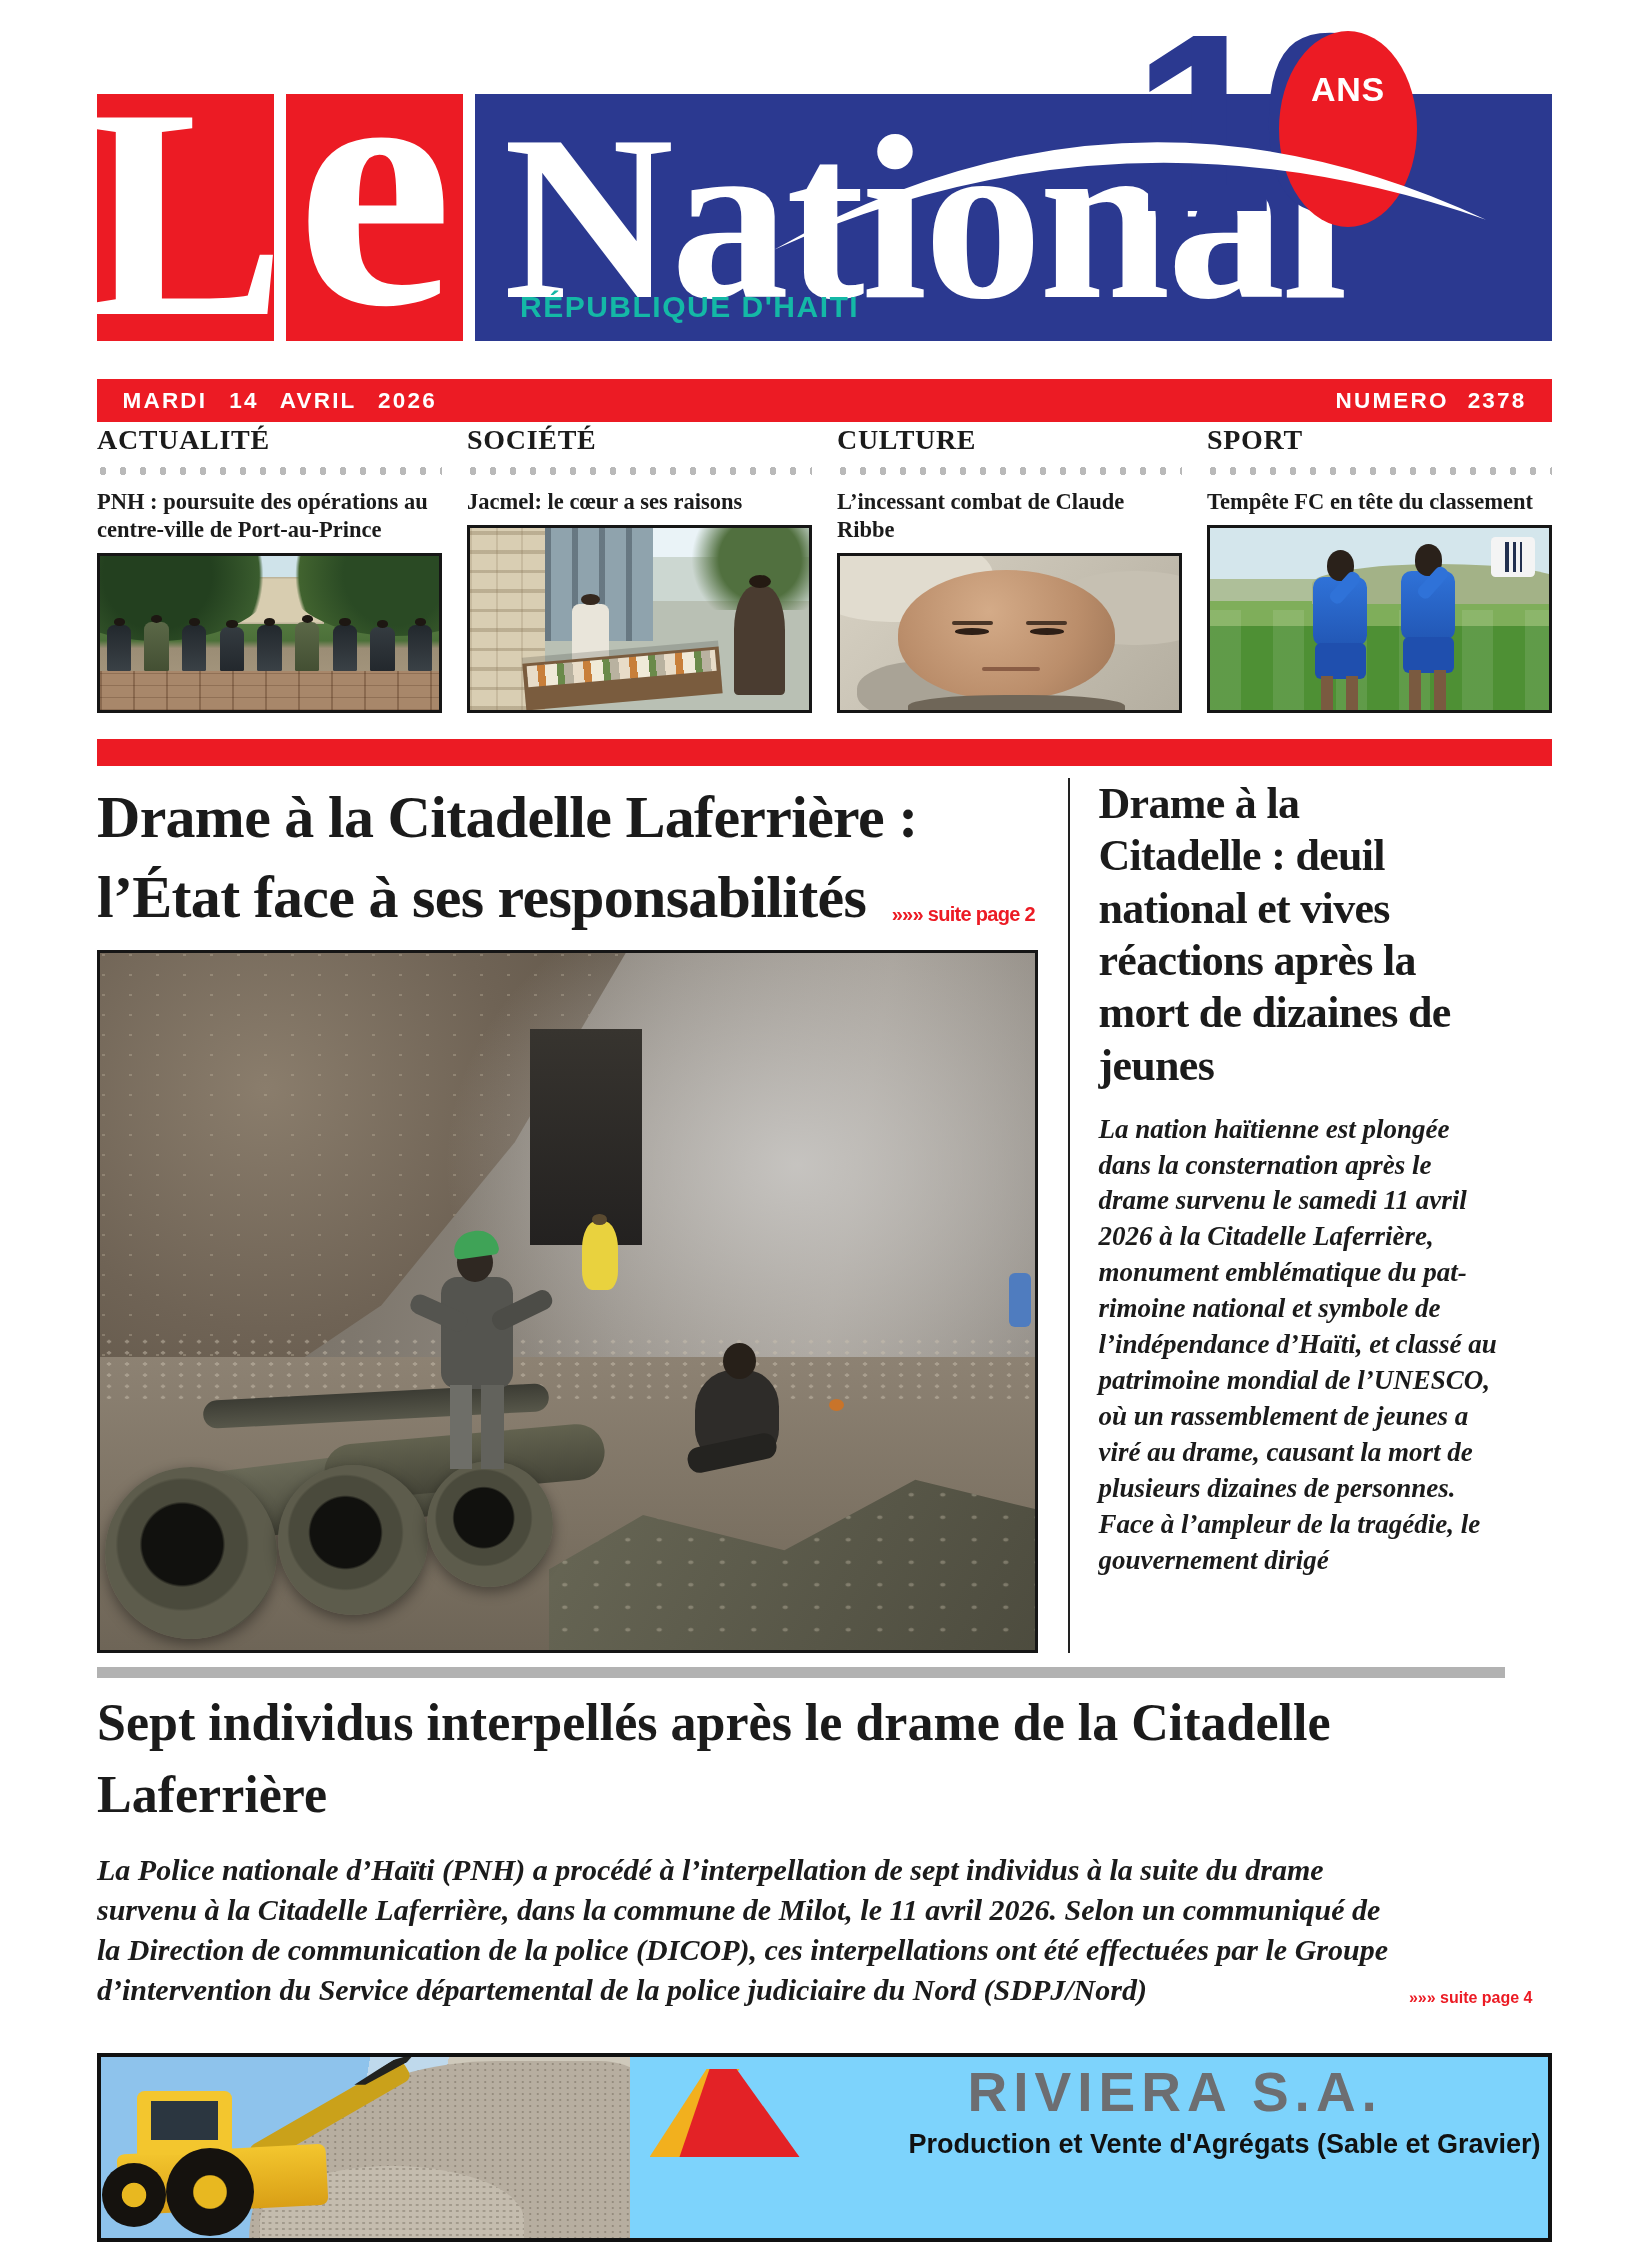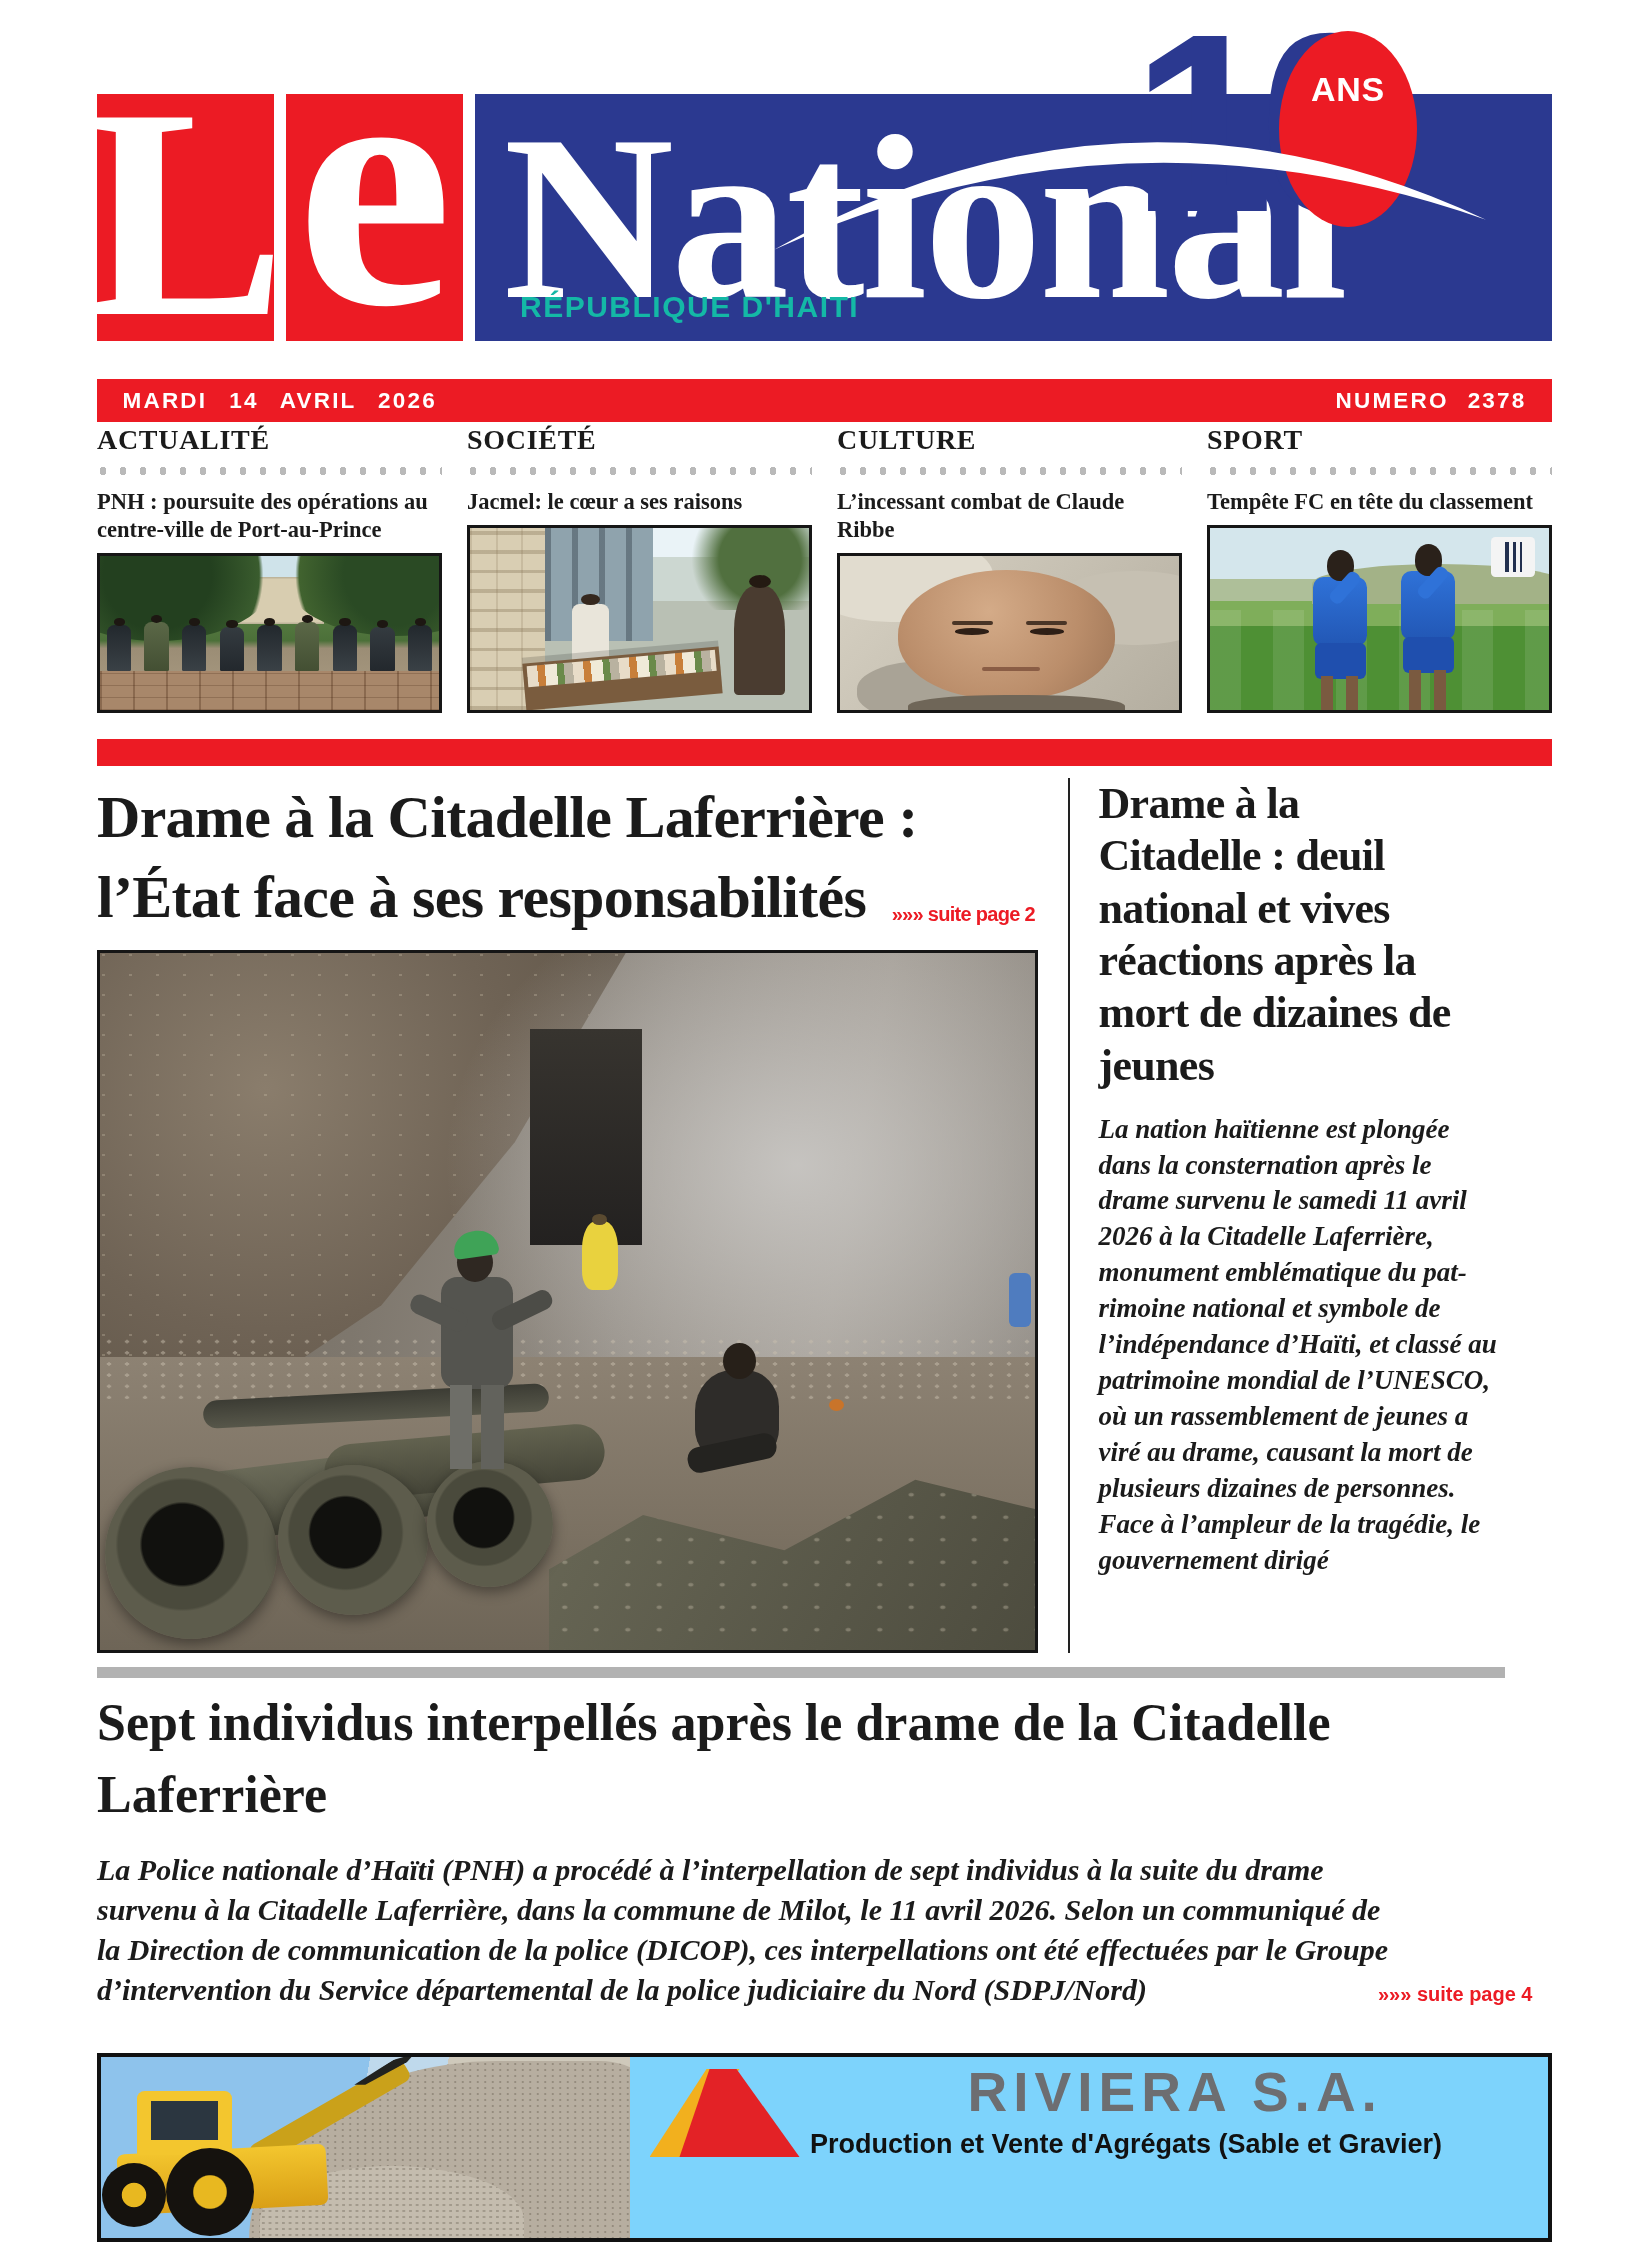--- a/index.html
+++ b/index.html
@@ -136,41 +136,41 @@
   .mp-yellow::before{content:"";position:absolute;left:30%;top:-10%;width:40%;height:16%;background:#5a4a30;border-radius:50%;}
   .mp-blue{position:absolute;right:0.4%;top:46%;width:22.5px;height:54px;background:#4f7cbf;border-radius:6px;}
   .mp-orange1{position:absolute;left:70%;top:62%;width:19.5px;height:15px;background:#c96a2a;border-radius:50%;}
   .mp-orange2{position:absolute;left:78%;top:64%;width:15px;height:12px;background:#c9742a;border-radius:50%;}
 
   
   .graybar{position:absolute;left:97px;top:1667px;width:1408px;height:11.2px;background:#b2b2b2;}
   .story3{position:absolute;left:97px;top:1687px;width:1455px;}
   .story3-head{font-size:52px;font-weight:bold;line-height:1.38;white-space:pre-line;}
   .story3-body{position:relative;margin-top:19.5px;font-size:30px;font-weight:bold;font-style:italic;line-height:1.33;white-space:pre-line;}
-  .story3-more{position:absolute;right:19.5px;bottom:1.5px;color:#EC1B24;font-family:"Liberation Sans",sans-serif;font-weight:bold;font-size:20px;font-style:normal;}
+  .story3-more{position:absolute;right:19.5px;bottom:1.5px;color:#EC1B24;font-family:"Liberation Sans",sans-serif;font-weight:bold;font-size:16px;font-style:normal;}
 
   
   .ad{position:absolute;left:97px;top:2053px;width:1455px;height:189px;border:4.5px solid #111;box-sizing:border-box;display:flex;background:#fff;}
   .ad-photo{width:529px;position:relative;overflow:hidden;background:linear-gradient(100deg,#8ec3ec 0 48%,#bfd9ec 48% 62%,#cfc9bb 62% 100%);flex:none;}
   .adp-pile{position:absolute;right:-6%;bottom:-12%;width:78%;height:110%;background-color:#b7aea0;border-radius:60% 15% 0 0/90% 25% 0 0;background-image:radial-gradient(#958c7e 1.1px,transparent 1.5px);background-size:7.5px 6px;}
   .adp-pile2{position:absolute;left:30%;bottom:-20%;width:50%;height:60%;background-color:#c4bcae;border-radius:50% 50% 0 0;background-image:radial-gradient(#a29a8c 1.1px,transparent 1.5px);background-size:6.7px 6px;}
   .adp-loader{position:absolute;left:2%;bottom:6%;width:60%;height:80%;}
   .ld-arm{position:absolute;left:46%;bottom:42%;width:56%;height:15%;background:#caa11a;transform:rotate(-30deg);transform-origin:left bottom;border-radius:7.5px;}
   .ld-bucket{position:absolute;right:-8%;top:-14%;width:38%;height:40%;background:#22221f;clip-path:polygon(0 22%,68% 0,100% 58%,84% 100%,14% 86%);}
   .ld-body{position:absolute;left:2%;bottom:12%;width:66%;height:42%;background:linear-gradient(#f3c62e,#d99f16);border-radius:7.5px;transform:rotate(-3deg);}
   .ld-cab{position:absolute;left:8%;bottom:50%;width:30%;height:44%;background:#f3c62e;border-radius:7.5px 7.5px 0 0;}
   .ld-win{position:absolute;left:15%;top:15%;width:70%;height:62%;background:#2b3640;}
   .ld-wheel{position:absolute;left:17%;bottom:-6%;width:88px;height:88px;border-radius:50%;background:radial-gradient(circle,#e8b820 0 26%,#15120e 28% 100%);}
   .ld-wheel2{position:absolute;left:-3%;bottom:0;width:64px;height:64px;border-radius:50%;background:radial-gradient(circle,#e8b820 0 26%,#15120e 28% 100%);}
   .ad-right{flex:1;position:relative;background:#7dd3fc;}
   .riv-logo{position:absolute;left:19.5px;top:12px;width:150px;height:88px;}
   .riv-logo-yellow{position:absolute;inset:0;background:#f2b01e;clip-path:polygon(0 100%,22% 100%,60% 0,38% 0);}
   .riv-logo-red{position:absolute;inset:0;background:#e32226;clip-path:polygon(20% 100%,100% 100%,58% 0,40% 0);}
   .riv-name{position:absolute;left:180px;right:7.5px;top:3px;text-align:center;font-family:"Liberation Sans",sans-serif;font-weight:bold;font-size:55px;color:#6d6e71;letter-spacing:6px;}
-  .riv-tag{position:absolute;left:180px;right:7.5px;top:72px;text-align:left;font-family:"Liberation Sans",sans-serif;font-weight:bold;font-size:27px;color:#111;}
+  .riv-tag{position:absolute;left:180px;right:7.5px;top:72px;text-align:right;font-family:"Liberation Sans",sans-serif;font-weight:bold;font-size:27px;color:#111;}
   .riv-bar{position:absolute;left:0;right:9px;bottom:12px;height:55px;background:#EC1B24;display:flex;align-items:center;justify-content:center;color:#fff;font-family:"Liberation Sans",sans-serif;font-weight:bold;font-size:23px;letter-spacing:0.7px;}
 </style>
 </head>
 <body>
 
 <div class="page">
 
   <div class="masthead">
     <div class="mh-box mh-l">
       <span class="mh-letter">L</span>

